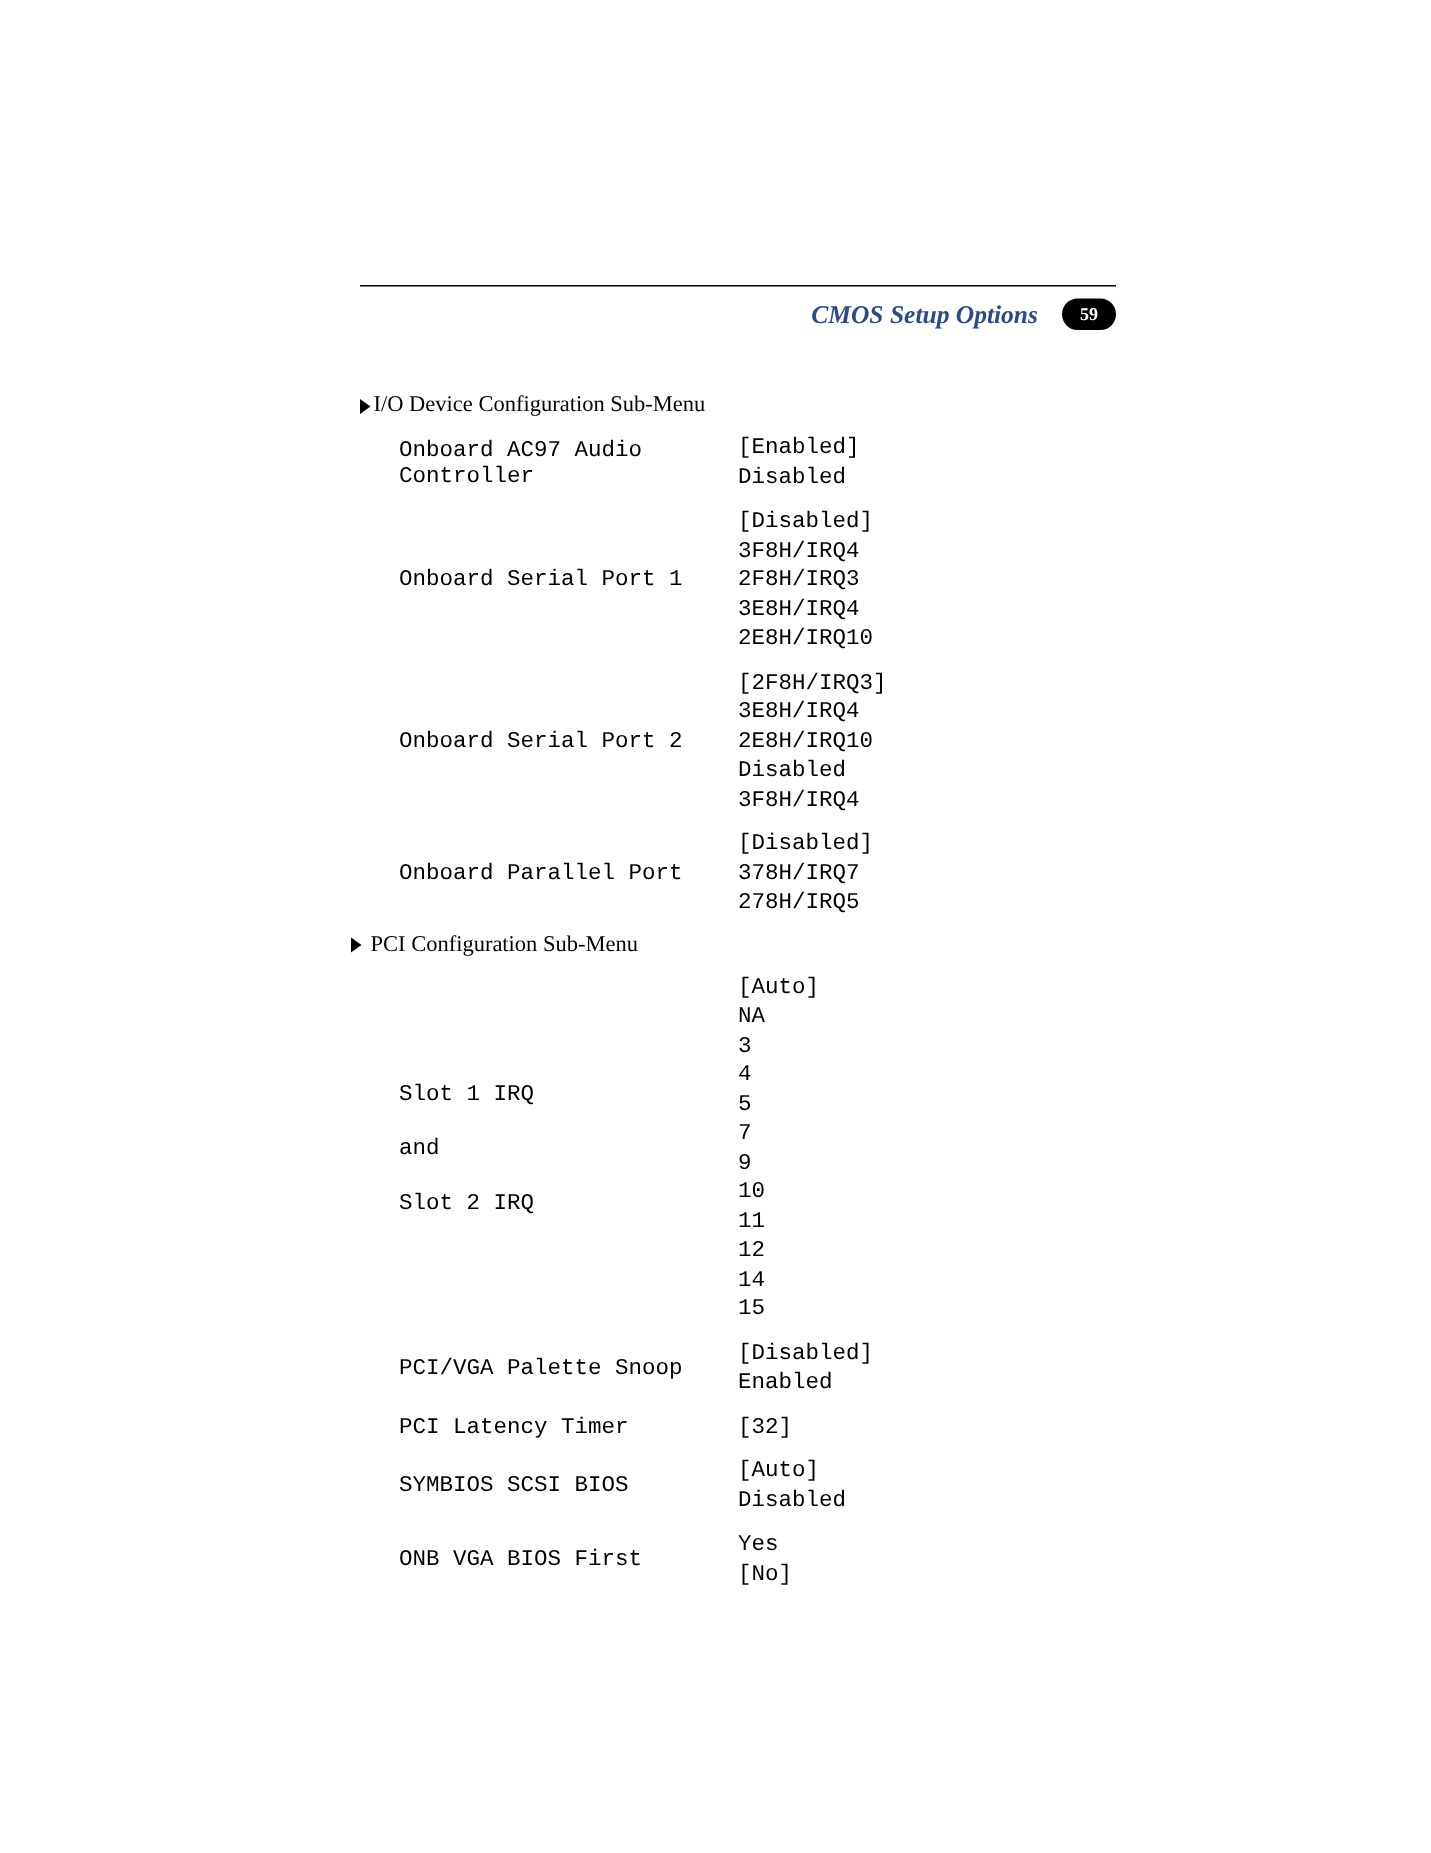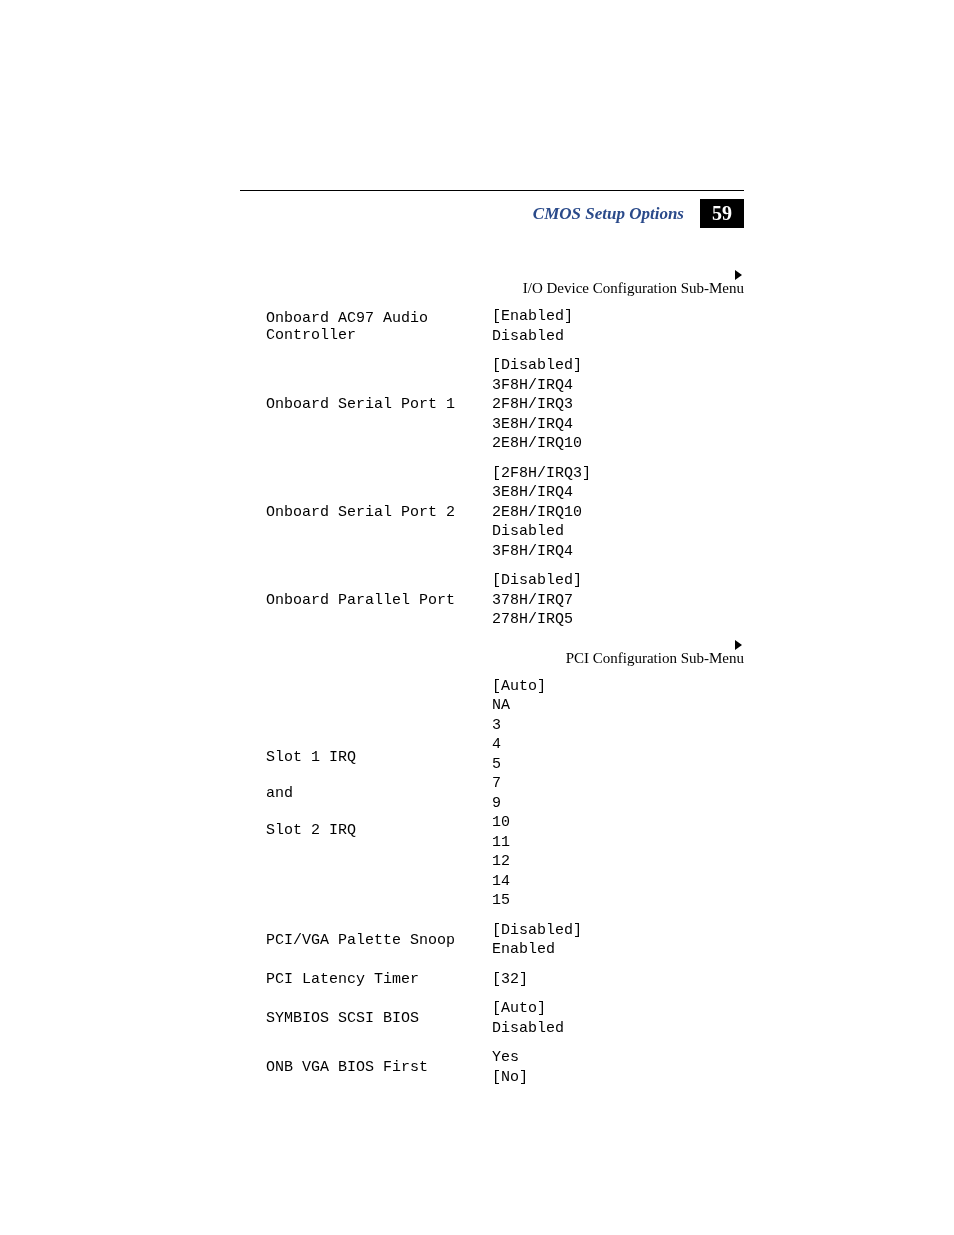--- a/index.html
+++ b/index.html
@@ -32,28 +32,28 @@
       font-style: italic;
       font-weight: bold;
       color: #2a4a8a;
       font-size: 17px;
     }
     .page-num-box {
       background: #000;
       color: #fff;
       font-weight: bold;
       padding: 3px 12px;
-      font-size: 20px;
+      font-size: 12px;
       font-style: normal;
+      border-radius: 11px;
     }
     .submenu {
       display: flex;
-      align-items: flex-end;
+      align-items: center;
       margin-bottom: 10px;
-      flex-direction: column;
     }
     .triangle {
       width: 0;
       height: 0;
       border-top: 5px solid transparent;
       border-bottom: 5px solid transparent;
       border-left: 7px solid #000;
       margin-right: 2px;
       flex-shrink: 0;
     }

